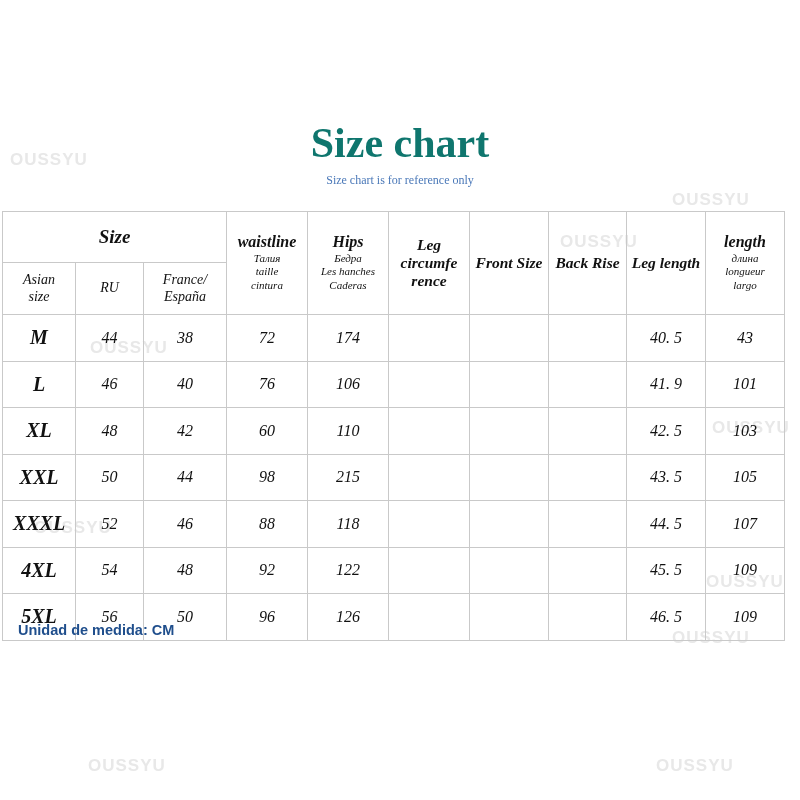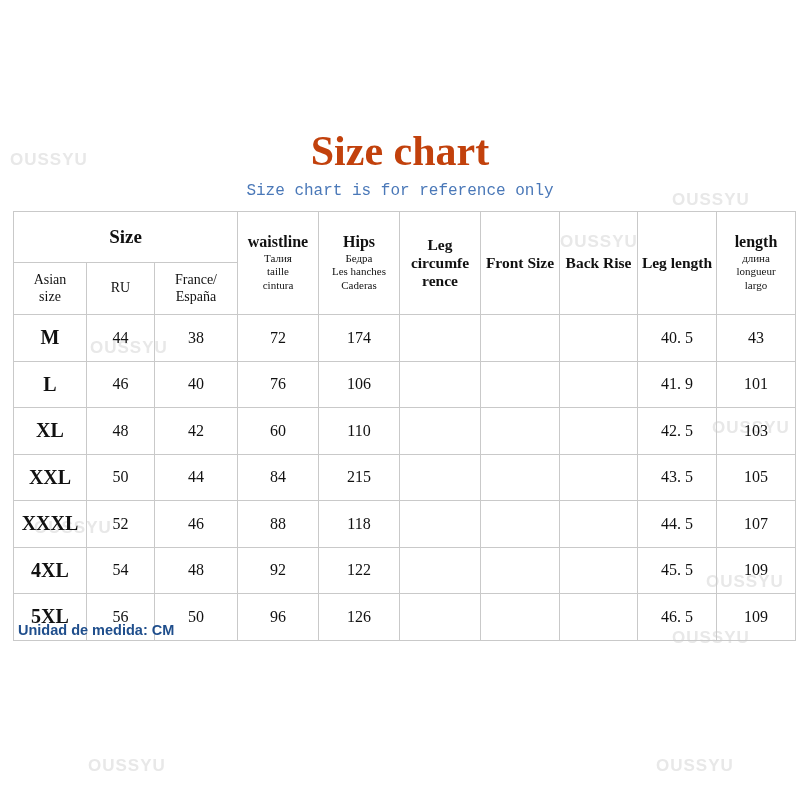--- a/index.html
+++ b/index.html
@@ -28,39 +28,40 @@
   }
 
   .title-block {
     position: absolute;
     top: 120px;
     left: 0;
     width: 800px;
     text-align: center;
   }
   .title {
-    color: #c2410c;
+    color: #0f766e;
     font-family: "Liberation Serif", serif;
     font-weight: bold;
     font-size: 42px;
     line-height: 1.1;
-    margin: 8px;
+    margin: 0;
   }
   .subtitle {
     color: #4a78b8;
-    font-family: Liberation Mono, monospace;
-    font-size: 16px;
+    font-family: Liberation Serif, serif;
+    font-size: 12px;
     margin-top: 7px;
   }
 
   .table-wrap {
     position: absolute;
     top: 211px;
-    left: 13px;
+    left: 2px;
     width: 782px;
+    font-style: italic;
   }
   table.size-chart {
     border-collapse: collapse;
     width: 782px;
     table-layout: fixed;
   }
   table.size-chart td {
     border: 1px solid #c9c9c9;
     text-align: center;
     vertical-align: middle;
@@ -203,21 +204,21 @@
           <td class="cell-val"></td>
           <td class="cell-val"></td>
           <td class="cell-val"></td>
           <td class="cell-val">42. 5</td>
           <td class="cell-val">103</td>
         </tr>
         <tr class="data-row">
           <td class="cell-sizename">XXL</td>
           <td class="cell-val">50</td>
           <td class="cell-val">44</td>
-          <td class="cell-val">84</td>
+          <td class="cell-val">98</td>
           <td class="cell-val">215</td>
           <td class="cell-val"></td>
           <td class="cell-val"></td>
           <td class="cell-val"></td>
           <td class="cell-val">43. 5</td>
           <td class="cell-val">105</td>
         </tr>
         <tr class="data-row">
           <td class="cell-sizename">XXXL</td>
           <td class="cell-val">52</td>

